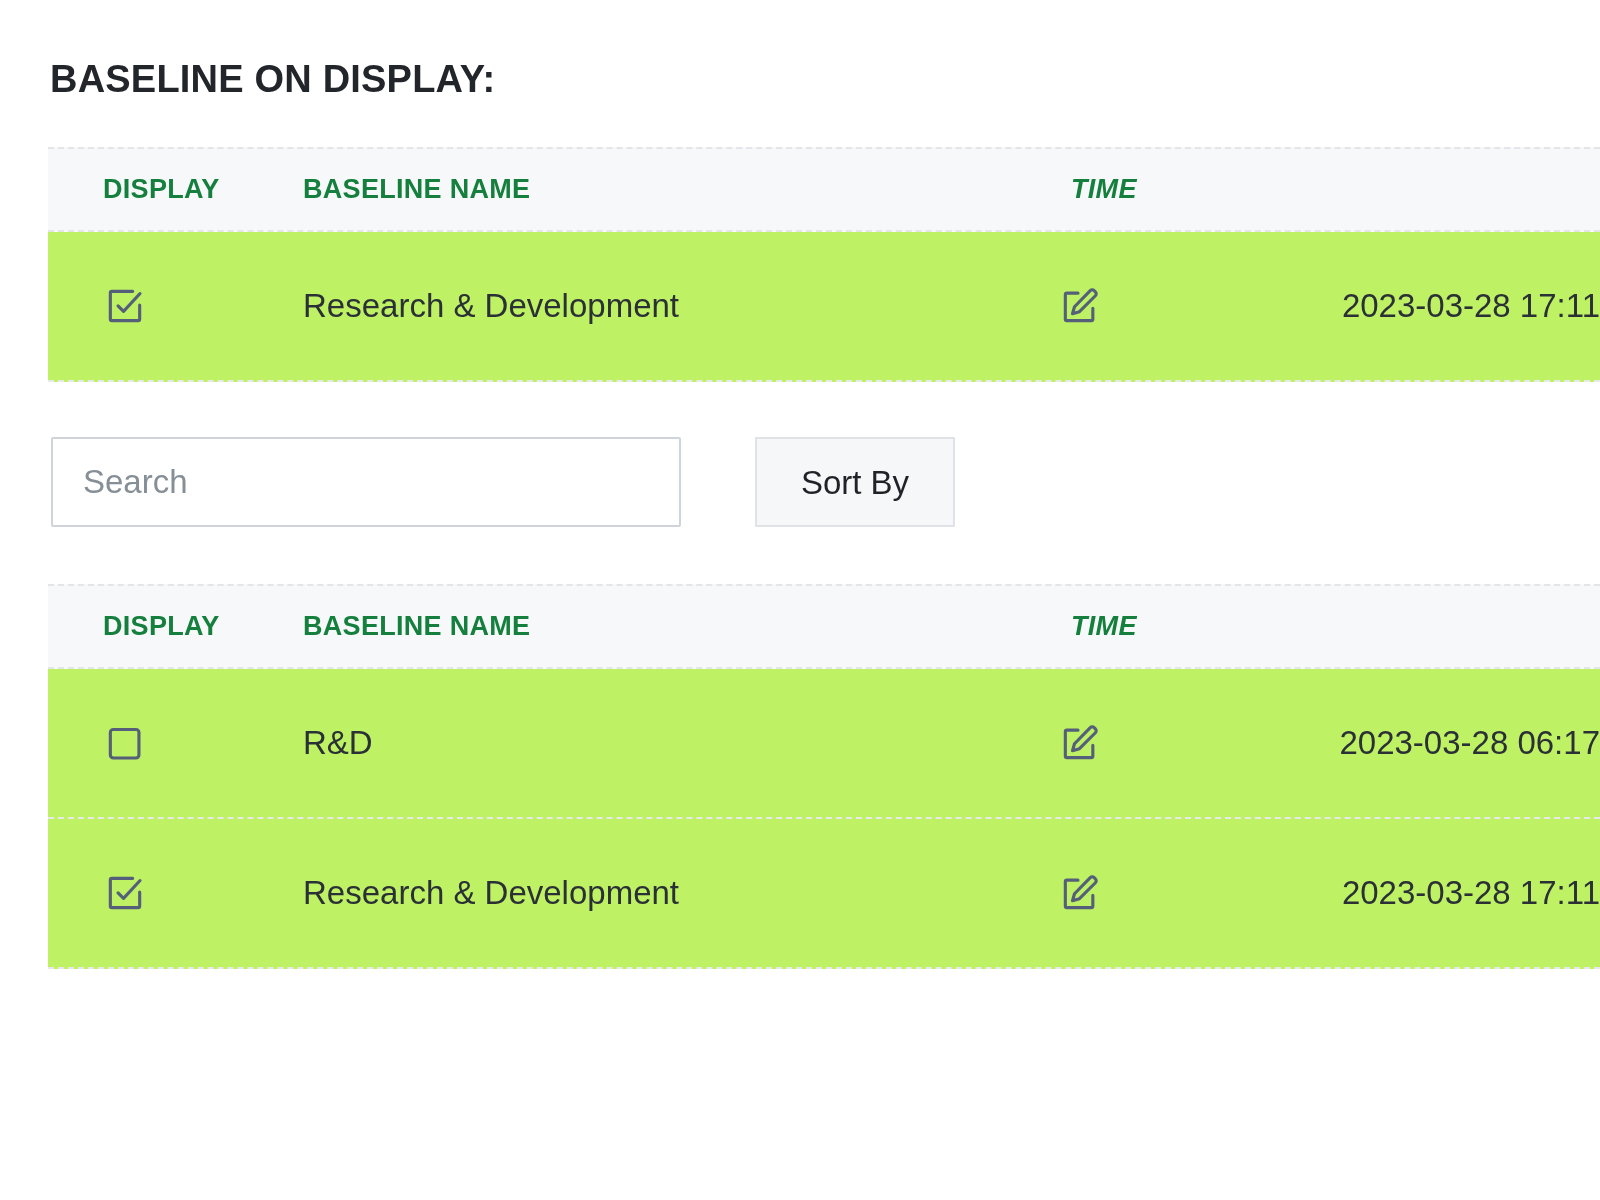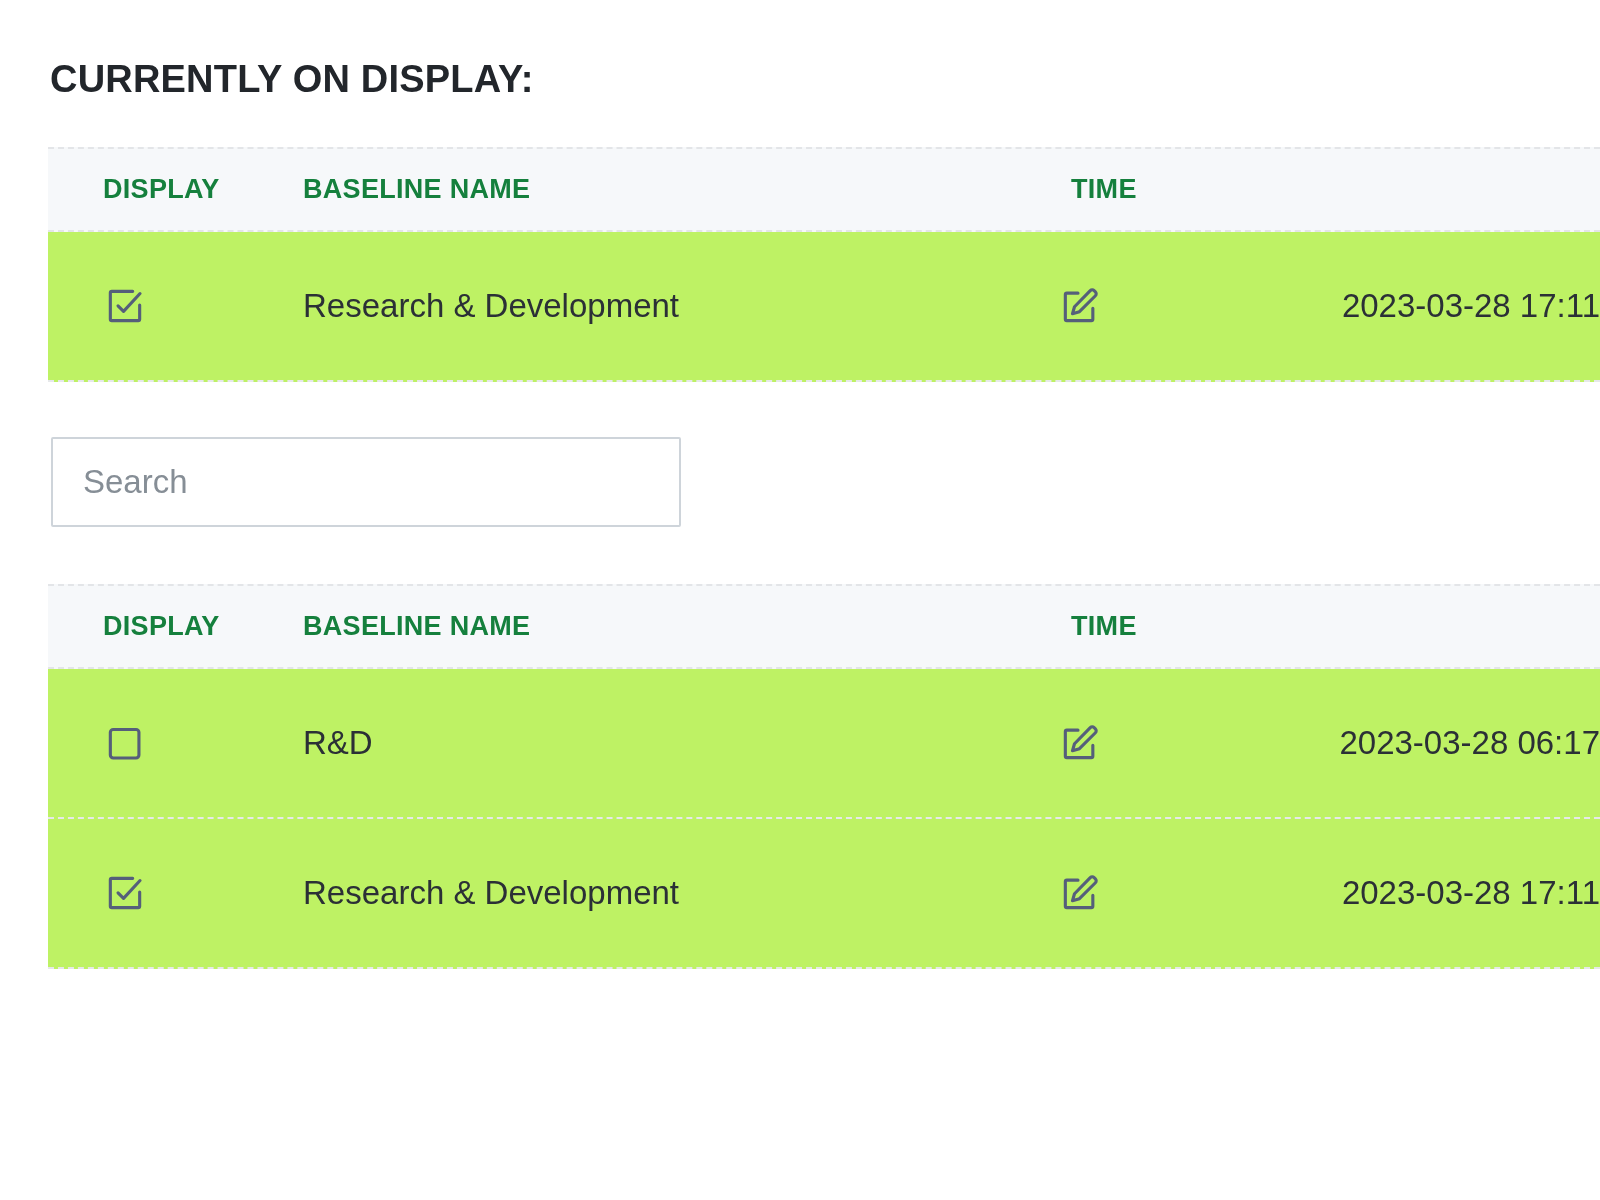--- a/index.html
+++ b/index.html
@@ -56,21 +56,21 @@
   .table-head .th {
     font-size: 27px;
     font-weight: 600;
     letter-spacing: 0.3px;
     color: #15803d;
     white-space: nowrap;
   }
 
   .col-display { width: 255px; padding-left: 55px; }
   .col-name    { width: 755px; }
-  .col-time    { flex: 1; padding-left: 13px; }
+  .col-time    { flex: 1; padding-left: 13px; font-style: italic; }
 
   .table-row {
     display: flex;
     align-items: center;
     height: 150px;
     border-bottom: 2px dashed #e6e8ea;
     background: #bef264;
   }
 
   .cell-display {
@@ -156,21 +156,21 @@
     color: #1f2328;
     cursor: pointer;
     line-height: 1;
   }
 </style>
 </head>
 <body>
 
 <div class="page">
 
-  <div class="page-title">CURRENTLY ON DISPLAY:</div>
+  <div class="page-title">BASELINE ON DISPLAY:</div>
 
   <div class="baseline-table" id="table-current">
 
     <div class="table-head">
       <div class="th col-display">DISPLAY</div>
       <div class="th col-name">BASELINE NAME</div>
       <div class="th col-time">TIME</div>
     </div>
 
     <div class="table-row">
@@ -186,20 +186,21 @@
           <path d="M19 13.2V19.2C19 19.64 18.64 20 18.2 20H4.8C4.36 20 4 19.64 4 19.2V5.8C4 5.36 4.36 5 4.8 5H10.9" stroke="#555f7a" stroke-width="1.7" stroke-linecap="round" stroke-linejoin="round"></path>
           <path d="M17.6 3.6C18.18 3.02 19.12 3.02 19.7 3.6L20.4 4.3C20.98 4.88 20.98 5.82 20.4 6.4L11.7 15.1L7.9 16.2L9 12.4L17.6 3.6Z" stroke="#555f7a" stroke-width="1.7" stroke-linecap="round" stroke-linejoin="round"></path>
         </svg>
         <span class="time-text">2023-03-28 17:11</span>
       </div>
     </div>
   </div>
 
   <div class="controls-row">
     <input class="search-input" type="text" placeholder="Search" style="">
+    <button class="sort-button">Sort By</button>
   </div>
 
   <div class="baseline-table" id="table-all">
 
     <div class="table-head">
       <div class="th col-display">DISPLAY</div>
       <div class="th col-name">BASELINE NAME</div>
       <div class="th col-time">TIME</div>
     </div>
 

